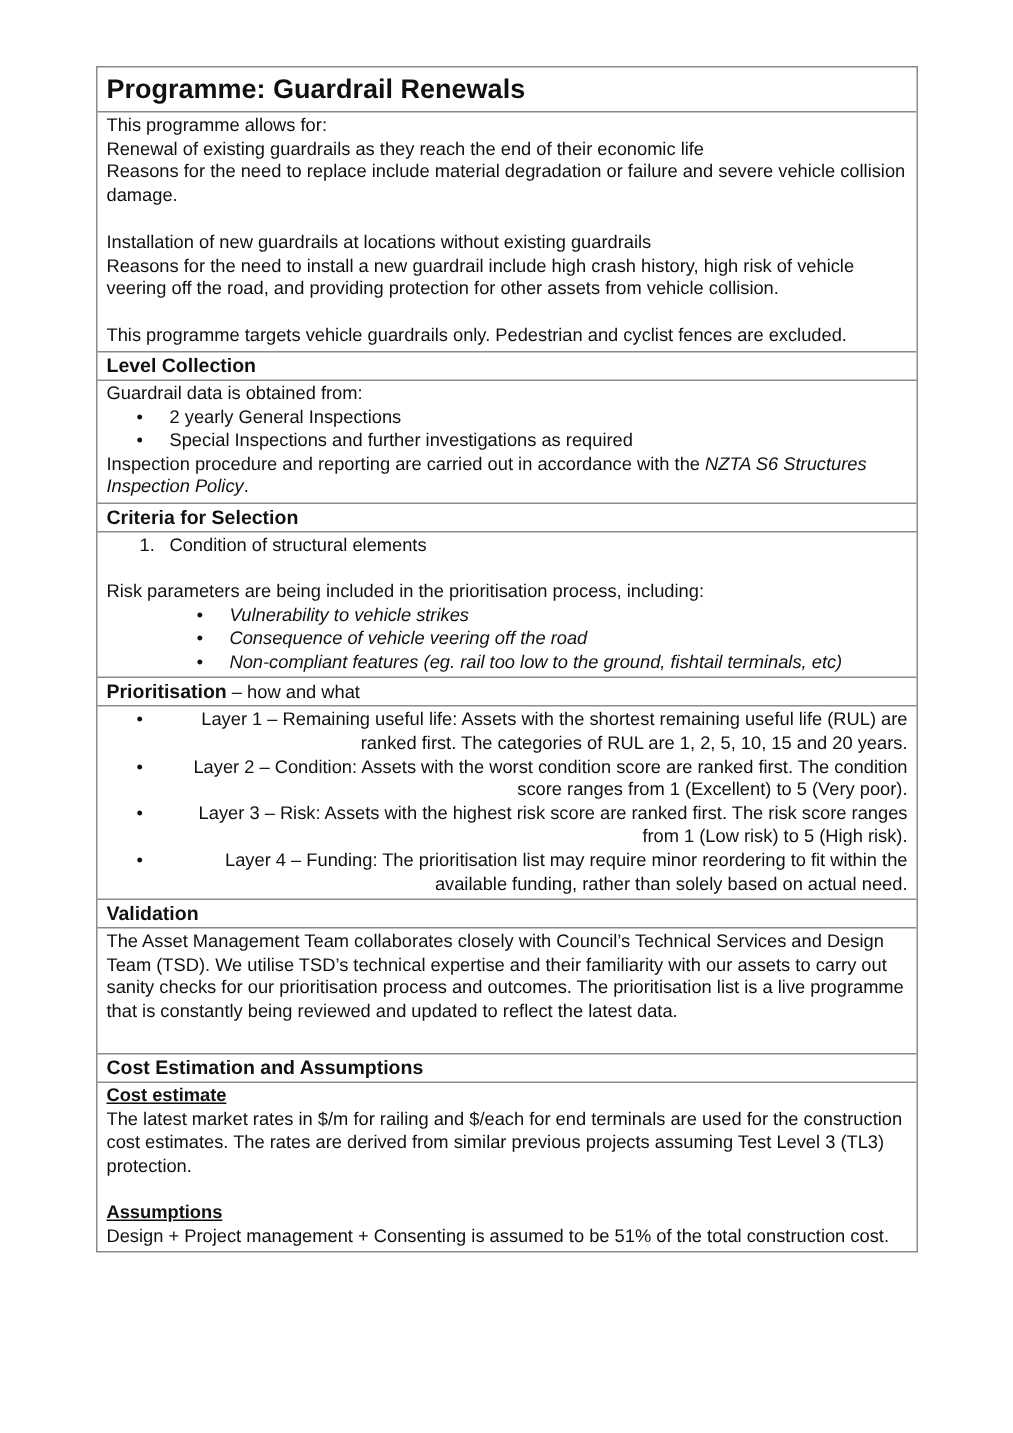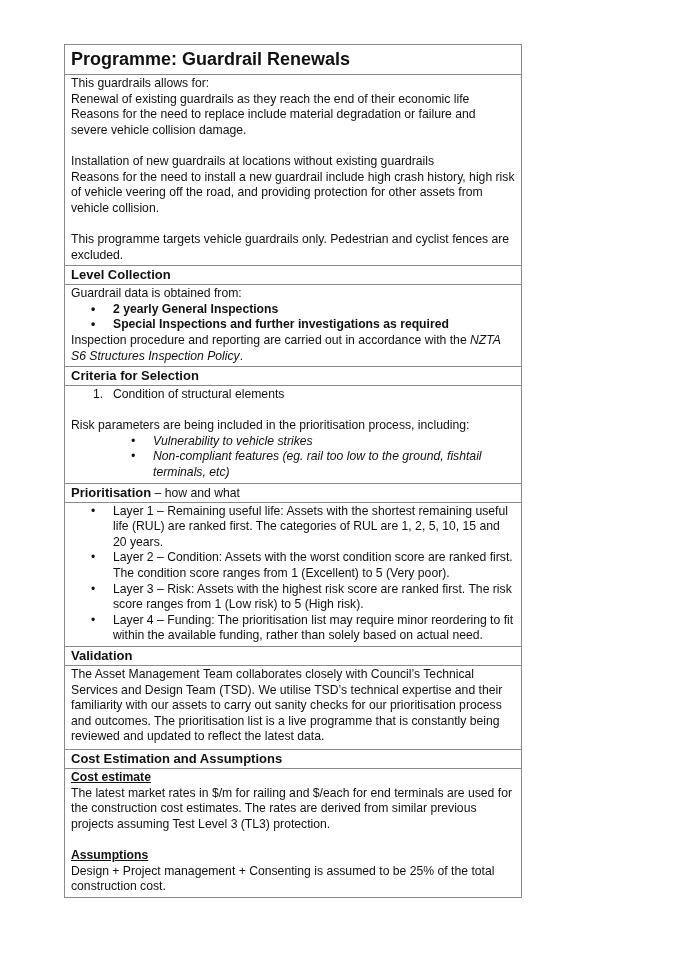--- a/index.html
+++ b/index.html
@@ -1,46 +1,46 @@
 <!DOCTYPE html>
 <html><head>
 <meta charset="utf-8">
 <style>
   html, body { margin: 0; padding: 0; background: #ffffff; }
   body { width: 675px; height: 955px; position: relative; font-family: "Liberation Sans", sans-serif; color: #111; }
-  .doc { position: absolute; left: 64px; top: 44px; width: 458px; border: 1px solid #8a8a8a; box-sizing: border-box; }
+  .doc { position: absolute; left: 64px; top: 44px; width: 548px; border: 1px solid #8a8a8a; box-sizing: border-box; }
   .row { border-bottom: 1px solid #8a8a8a; padding: 1px 6px 2px 6px; font-size: 12.2px; line-height: 15.6px; }
   .row:last-child { border-bottom: none; }
   .title { font-size: 18px; font-weight: bold; line-height: 24px; padding: 2px 6px 3px 6px; }
   .heading { font-weight: bold; font-size: 13px; line-height: 16px; padding: 1px 6px 1px 6px; }
   .heading .sub { font-weight: normal; font-size: 12.2px; }
   .b { font-weight: normal; }
   .i { font-style: italic; }
   .u { text-decoration: underline; font-weight: bold; }
   .gap { height: 15.6px; }
   ul, ol { margin: 0; padding: 0; list-style: none; }
   li { position: relative; }
-  .bul1 li { padding-left: 42px; font-weight: bold; }
+  .bul1 li { padding-left: 42px; }
   .bul1 li::before { content: "•"; position: absolute; left: 20px; }
   .num1 li { padding-left: 42px; }
   .num1 li .n { position: absolute; left: 22px; }
   .bul2 li { padding-left: 82px; font-style: italic; }
   .bul2 li::before { content: "•"; position: absolute; left: 60px; }
-  .bul3 li { padding-left: 42px; }
+  .bul3 li { padding-left: 42px; text-align: right; }
   .bul3 li::before { content: "•"; position: absolute; left: 20px; }
   .validation { min-height: 80px; }
 </style>
 </head>
 <body>
 
 <div class="doc">
   <div class="row title">Programme: Guardrail Renewals</div>
 
   <div class="row">
-    <div>This guardrails allows for:</div>
+    <div>This programme allows for:</div>
     <div class="b">Renewal of existing guardrails as they reach the end of their economic life</div>
     <div>Reasons for the need to replace include material degradation or failure and severe vehicle collision damage.</div>
     <div class="gap"></div>
     <div class="b">Installation of new guardrails at locations without existing guardrails</div>
     <div>Reasons for the need to install a new guardrail include high crash history, high risk of vehicle veering off the road, and providing protection for other assets from vehicle collision.</div>
     <div class="gap"></div>
     <div>This programme targets vehicle guardrails only. Pedestrian and cyclist fences are excluded.</div>
   </div>
 
   <div class="row heading">Level Collection</div>
@@ -55,20 +55,21 @@
 
   <div class="row heading">Criteria for Selection</div>
   <div class="row">
     <ol class="num1">
       <li><span class="n">1.</span><span>Condition of structural elements</span></li>
     </ol>
     <div class="gap"></div>
     <div>Risk parameters are being included in the prioritisation process, including:</div>
     <ul class="bul2">
       <li>Vulnerability to vehicle strikes</li>
+      <li>Consequence of vehicle veering off the road</li>
       <li>Non-compliant features (eg. rail too low to the ground, fishtail terminals, etc)</li>
     </ul>
   </div>
 
   <div class="row heading"><span>Prioritisation</span><span class="sub"> – how and what</span></div>
   <div class="row">
     <ul class="bul3">
       <li><span class="b">Layer 1 – Remaining useful life</span><span>: Assets with the shortest remaining useful life (RUL) are ranked first. The categories of RUL are 1, 2, 5, 10, 15 and 20 years.</span></li>
       <li><span class="b">Layer 2 – Condition:</span><span> Assets with the worst condition score are ranked first. The condition score ranges from 1 (Excellent) to 5 (Very poor).</span></li>
       <li><span class="b">Layer 3 – Risk</span><span>: Assets with the highest risk score are ranked first. The risk score ranges from 1 (Low risk) to 5 (High risk).</span></li>
@@ -80,15 +81,15 @@
   <div class="row validation">
     <div>The Asset Management Team collaborates closely with Council’s Technical Services and Design Team (TSD). We utilise TSD’s technical expertise and their familiarity with our assets to carry out sanity checks for our prioritisation process and outcomes. The prioritisation list is a live programme that is constantly being reviewed and updated to reflect the latest data.</div>
   </div>
 
   <div class="row heading">Cost Estimation and Assumptions</div>
   <div class="row">
     <div class="u">Cost estimate</div>
     <div>The latest market rates in $/m for railing and $/each for end terminals are used for the construction cost estimates. The rates are derived from similar previous projects assuming Test Level 3 (TL3) protection.</div>
     <div class="gap"></div>
     <div class="u">Assumptions</div>
-    <div>Design + Project management + Consenting is assumed to be 25% of the total construction cost.</div>
+    <div>Design + Project management + Consenting is assumed to be 51% of the total construction cost.</div>
   </div>
 </div>
 
 </body></html>

